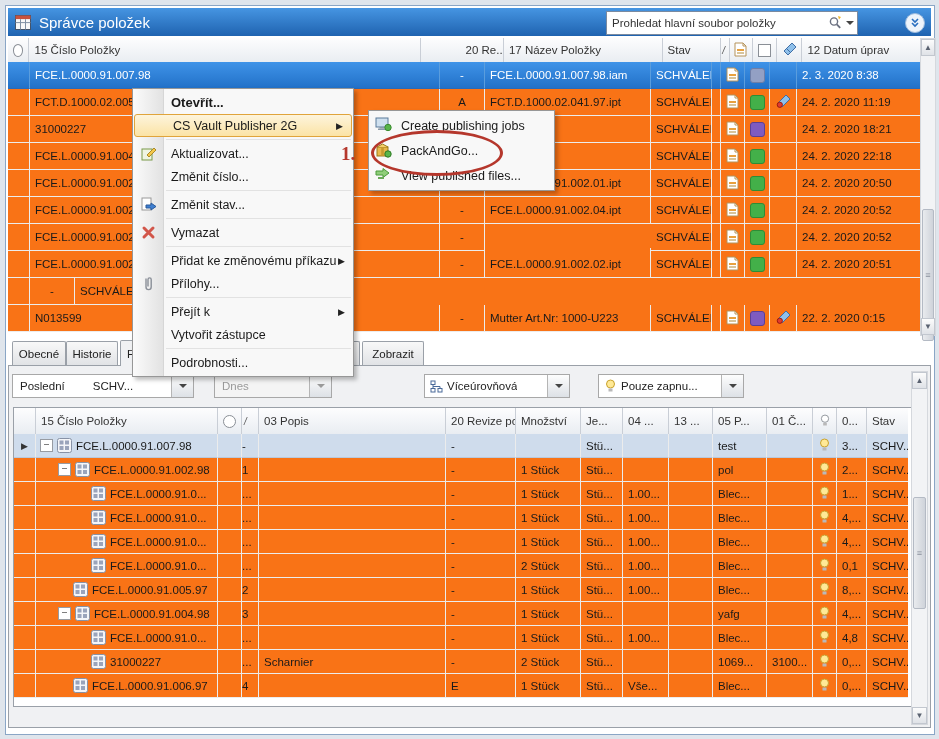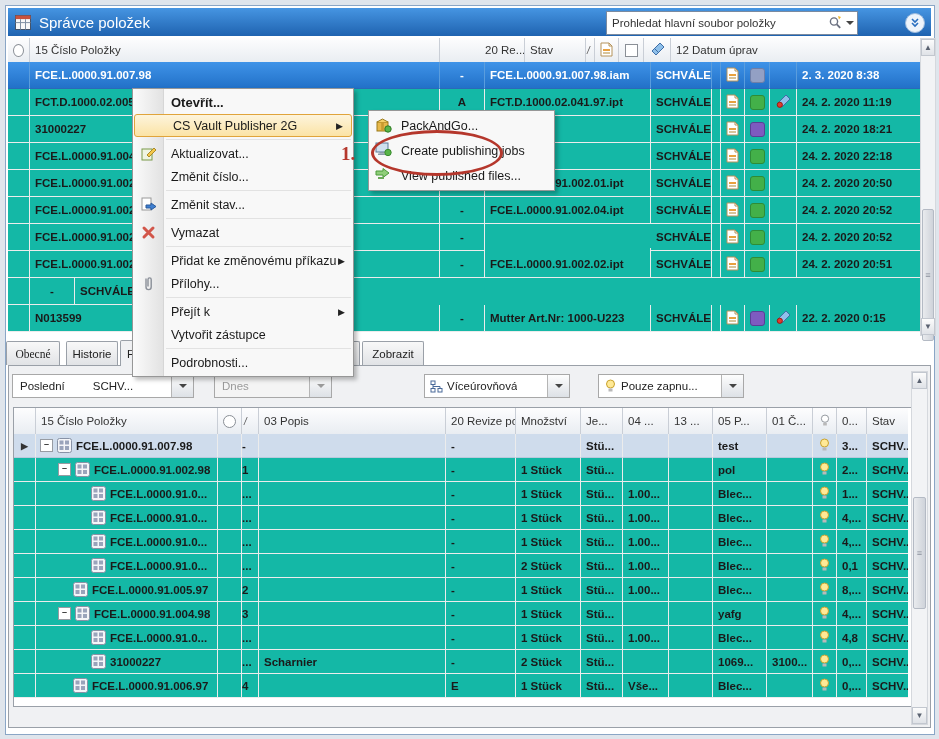--- a/index.html
+++ b/index.html
@@ -10,21 +10,21 @@
   .title-icon{margin-left:7px;width:16px;height:15px;}
   .titlebar .title{color:#fff;font-size:15px;margin-left:8px;}
   .searchbox{position:absolute;left:598px;top:3px;width:250px;height:22px;background:#fff;border:1px solid #7a8aa0;display:flex;align-items:center;font-size:11.5px;color:#333;}
   .searchbox .stext{margin-left:5px;flex:1;white-space:nowrap;overflow:hidden;}
   .searchbox .sicons{display:flex;align-items:center;margin-right:3px;}
   .tri{width:0;height:0;border:4px solid transparent;border-top-color:#444;margin-top:4px;}
   .roundbtn{position:absolute;right:6px;top:5px;width:18px;height:18px;border-radius:50%;background:#eef4fb;border:1px solid #9dbbdd;display:flex;align-items:center;justify-content:center;}
   
   .gridhead{display:flex;position:absolute;background:linear-gradient(#fdfdfe,#e9edf2);border-bottom:1px solid #aab2bc;}
   .hcell{box-sizing:border-box;border-right:1px solid #c9ced6;font-size:11.5px;color:#333;display:flex;align-items:center;padding:0 5px;white-space:nowrap;overflow:hidden;height:100%;}
-  .grow{display:flex;position:absolute;background:#14b8a6;font-weight:bold;}
+  .grow{display:flex;position:absolute;background:#f97316;}
   .cell{box-sizing:border-box;border-right:1px solid #ececec;border-bottom:1px solid #ececec;font-size:11.5px;color:#1a1a1a;display:flex;align-items:center;padding:0 5px;white-space:nowrap;overflow:hidden;height:100%;}
   .trow-sel .cell{background:linear-gradient(#3f93e8,#2271c8);color:#fff;border-right-color:#5a9ddd;border-bottom-color:#2a6ab8;}
   .bomrow-sel .cell{background:#cfdcec;border-bottom-color:#b9c9dc;}
   .sq{width:13px;height:13px;border-radius:3px;border:1px solid;display:inline-block;}
   .radio{width:11px;height:11px;border-radius:50%;border:1px solid #8a8f96;background:#fff;display:inline-block;}
   .chkbox{width:11px;height:11px;border:1px solid #8a8f96;background:#fff;display:inline-block;}
   .exp{width:11px;height:11px;border:1px solid #979ba2;background:#fff;color:#333;font-size:9px;line-height:9px;text-align:center;display:inline-block;flex:none;}
   .scrollbar{position:absolute;background:#f2f3f5;border:1px solid #d5d8dd;}
   .sb-btn{position:absolute;left:0;right:0;height:15px;background:linear-gradient(#fcfcfc,#dfe2e7);border:1px solid #c2c7cf;color:#5a6270;font-size:8px;display:flex;align-items:center;justify-content:center;}
   .sb-thumb{position:absolute;left:1px;right:1px;background:linear-gradient(90deg,#e9ebee,#cfd3da);border:1px solid #b4bac4;border-radius:2px;display:flex;align-items:center;justify-content:center;color:#8a909c;font-size:9px;letter-spacing:0;}
@@ -88,20 +88,21 @@
       </svg>
   </span>
 </div>
 
 <div class="gridhead" style="left:8px;top:38px;width:912px;height:24px;">
   <div class="hcell" style="width:22px;justify-content:center;">
       <span class="radio"></span>
     </div>
   <div class="hcell" style="width:410px;">15 Číslo Položky</div>
   <div class="hcell" style="width:45px;margin-left:40px;">20 Re...</div>
+  <div class="hcell" style="width:166px;">17 Název Položky</div>
   <div class="hcell" style="width:61px;">Stav</div>
   <div class="hcell slash" style="width:9px;padding:0 1px;">/</div>
   <div class="hcell" style="width:24px;justify-content:center;padding:0;">
       <span><svg width="13" height="15" viewBox="0 0 13 15">
           <path d="M1 1h8l3 3v10H1z" fill="#fff" stroke="#b5935a"></path>
           <path d="M9 1v3h3" fill="none" stroke="#b5935a"></path>
           <rect x="3" y="7" width="7" height="2" fill="#e8a13f"></rect>
           <rect x="3" y="10" width="7" height="2" fill="#d8c49a"></rect>
         </svg></span>
     </div>
@@ -341,21 +342,21 @@
       <div class="cell" style="width: 123px; border-right: none;">22. 2. 2020 0:15</div>
     </div>
   </div>
 
 <div class="scrollbar" style="left:920px;top:38px;width:14px;height:296px;">
   <div class="sb-btn" style="top:0;">▲</div>
   <div class="sb-thumb" style="top:170px;height:130px;">≡</div>
   <div class="sb-btn" style="bottom:0;">▼</div>
 </div>
 
-<div class="tab" style="left:6px;width:54px;font-family:Liberation Serif, serif;">
+<div class="tab" style="left:12px;width:54px;">
     <span>Obecné</span>
   </div>
 <div class="tab" style="left:66px;width:52px;">
     <span>Historie</span>
   </div>
 <div class="tab tab-active" style="left:120px;width:176px;justify-content:flex-start;padding-left:6px;">
     <span>F</span>
   </div>
 <div class="tab" style="left:298px;width:62px;justify-content:flex-end;padding-right:7px;">
     <span>z</span>
@@ -880,37 +881,37 @@
     </div>
   <div class="msep"></div>
   <div class="mi">
       <span>Podrobnosti...</span>
     </div>
 </div>
 
 <div class="submenu">
   <div class="smi">
     <span class="micon"><svg width="17" height="16" viewBox="0 0 17 16">
+          <rect x="1" y="1" width="12" height="9" fill="#cfe0ef" stroke="#5a7a9a"></rect>
+          <rect x="4.5" y="10" width="5" height="1.5" fill="#8a9aa8"></rect>
+          <rect x="3" y="11.5" width="8" height="1.5" fill="#8a9aa8"></rect>
+          <circle cx="13" cy="10.5" r="3.2" fill="#59b54a" stroke="#3a8a2e"></circle>
+        </svg></span>
+    <span>Create publishing jobs</span>
+    </div>
+  <div class="smi">
+    <span class="micon"><svg width="17" height="16" viewBox="0 0 17 16">
           <rect x="2" y="5" width="11" height="9" fill="#e8b84a" stroke="#9a7a1a"></rect>
           <path d="M2 5 L7.5 2 L13 5" fill="#f5d06a" stroke="#9a7a1a"></path>
           <rect x="6.2" y="5" width="2.6" height="9" fill="#c89a2e"></rect>
           <circle cx="13" cy="12" r="3.2" fill="#59b54a" stroke="#2e7a24"></circle>
         </svg></span>
     <span>PackAndGo...</span>
     </div>
   <div class="smi">
-    <span class="micon"><svg width="17" height="16" viewBox="0 0 17 16">
-          <rect x="1" y="1" width="12" height="9" fill="#cfe0ef" stroke="#5a7a9a"></rect>
-          <rect x="4.5" y="10" width="5" height="1.5" fill="#8a9aa8"></rect>
-          <rect x="3" y="11.5" width="8" height="1.5" fill="#8a9aa8"></rect>
-          <circle cx="13" cy="10.5" r="3.2" fill="#59b54a" stroke="#3a8a2e"></circle>
-        </svg></span>
-    <span>Create publishing jobs</span>
-    </div>
-  <div class="smi">
     <span class="micon"><svg width="16" height="14" viewBox="0 0 16 14">
           <path d="M1 4 h7 V1.5 L14 6 8 10.5 V8 H1 z" fill="#8fce7a" stroke="#4a9a3a"></path>
           <path d="M3 11 h6" stroke="#6aaa5a" stroke-width="2"></path>
         </svg></span>
     <span>View published files...</span>
     </div>
 </div>
 
 <div class="ann-ellipse"></div>
 <div class="ann-step">1.</div>

